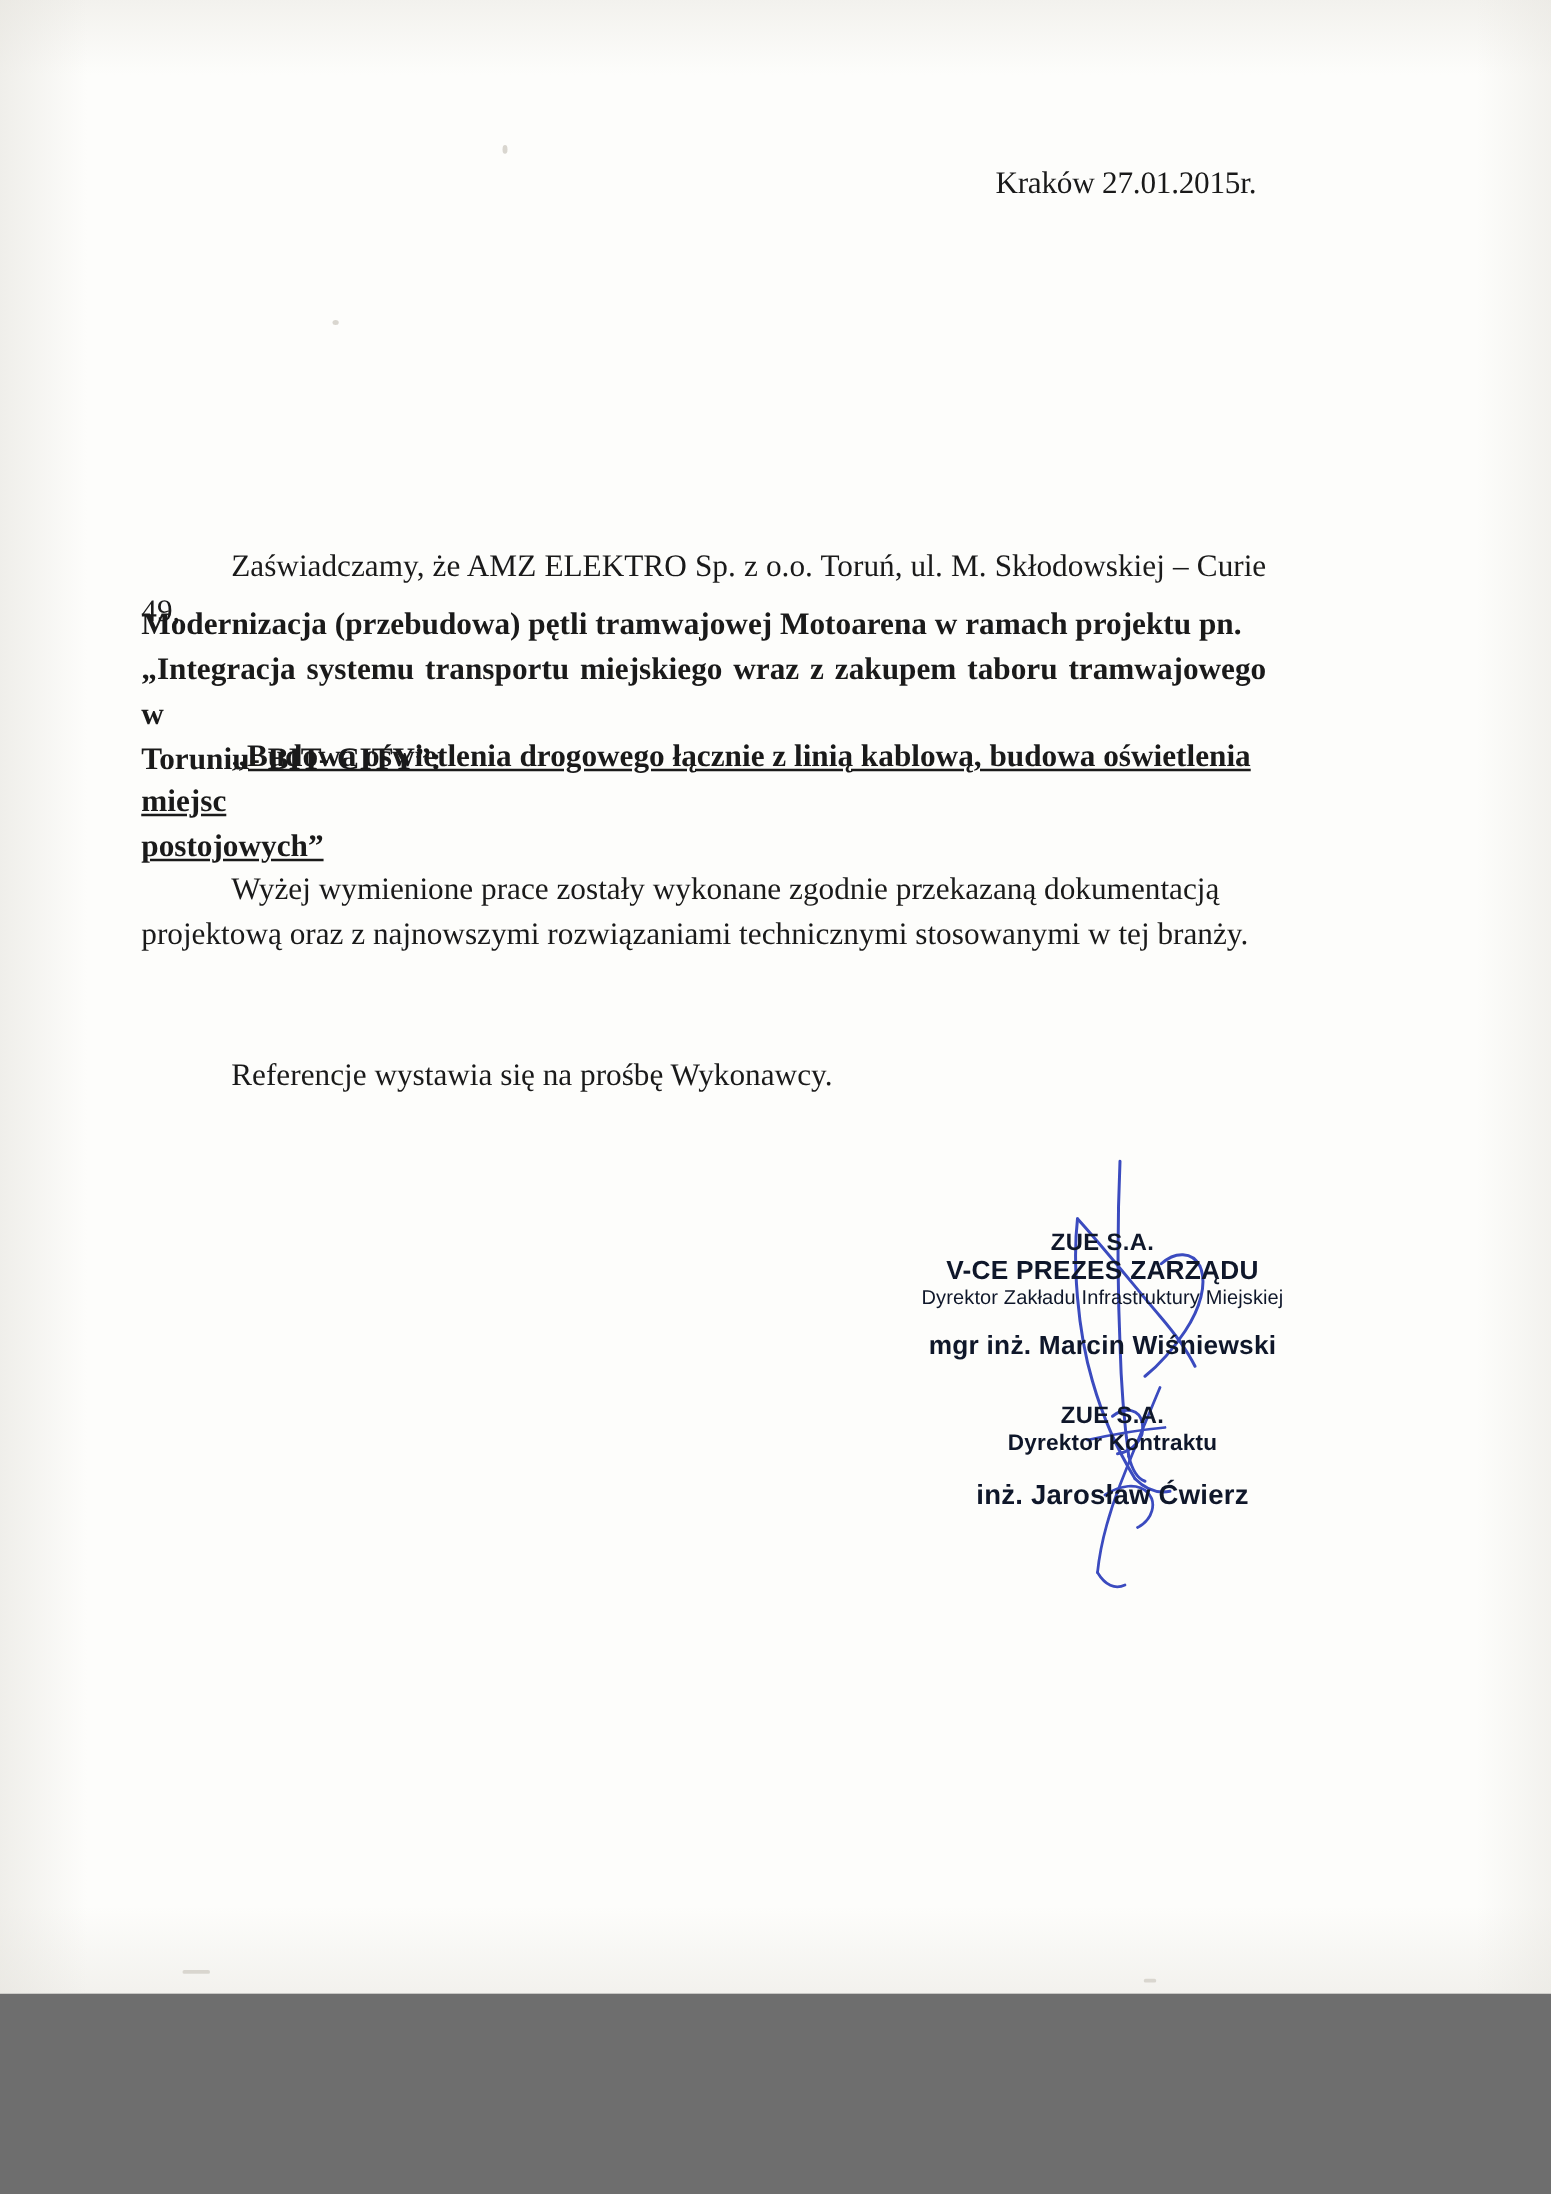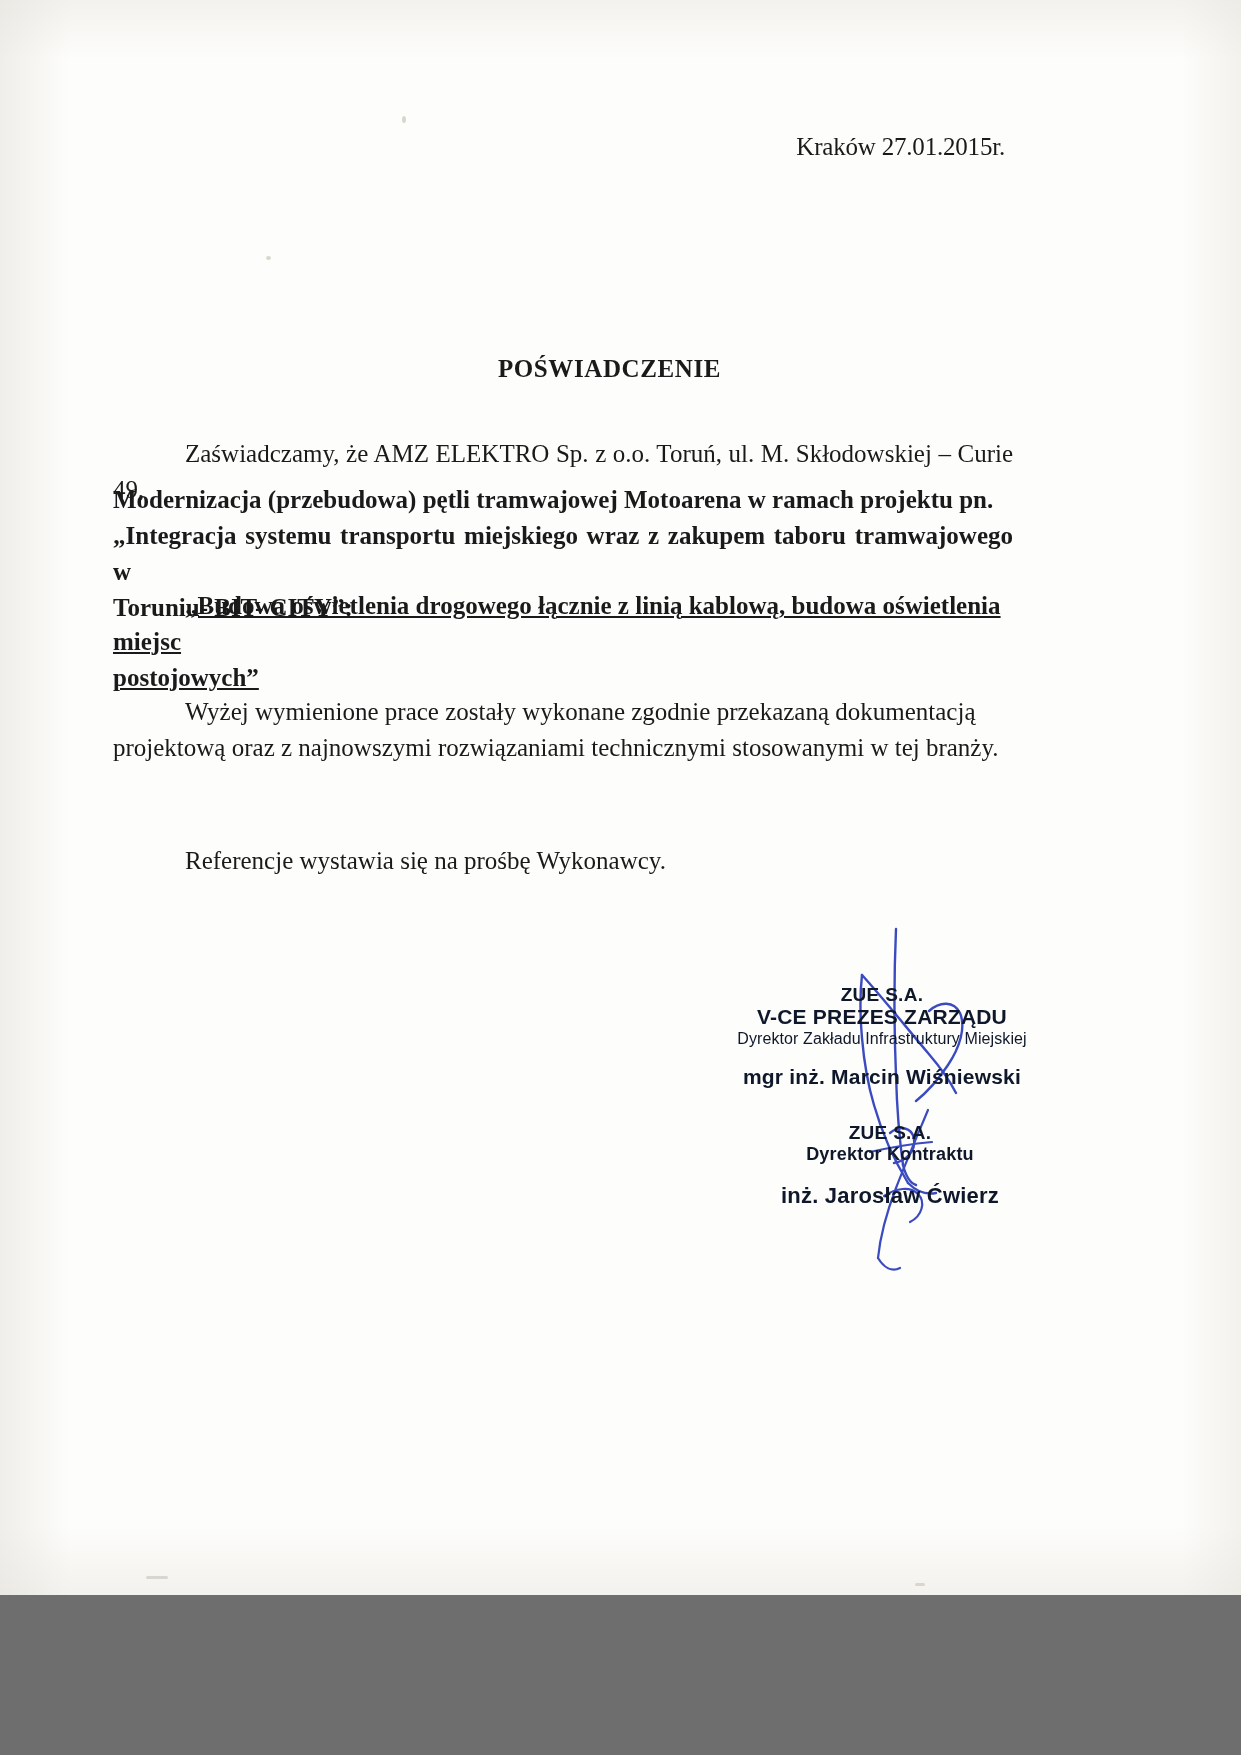--- a/index.html
+++ b/index.html
@@ -136,21 +136,20 @@
   <div class="scan-tint"></div>
 
   <div class="speck" style="left:402px;top:116px;width:4px;height:7px;"></div>
   <div class="speck" style="left:146px;top:1576px;width:22px;height:3px;border-radius:2px;"></div>
   <div class="speck" style="left:600px;top:1600px;width:14px;height:3px;border-radius:2px;"></div>
   <div class="speck" style="left:915px;top:1583px;width:10px;height:3px;border-radius:2px;"></div>
   <div class="speck" style="left:266px;top:256px;width:5px;height:4px;"></div>
 
   <div class="date-line">Kraków 27.01.2015r.</div>
 
-  <div class="doc-title">POŚWIADCZENIE</div>
 
   <div class="body-block" id="p-intro">
     <p><span class="ind"></span><span>Zaświadczamy, że AMZ ELEKTRO Sp. z o.o. Toruń, ul. M. Skłodowskiej – Curie 49,</span></p>
   </div>
 
   <div class="body-block" id="p-project">
     <p>Modernizacja (przebudowa) pętli tramwajowej Motoarena w ramach projektu pn.</p>
     <p>„Integracja systemu transportu miejskiego wraz z zakupem taboru tramwajowego w</p>
     <p>Toruniu- BIT- CITY”:</p>
   </div>

